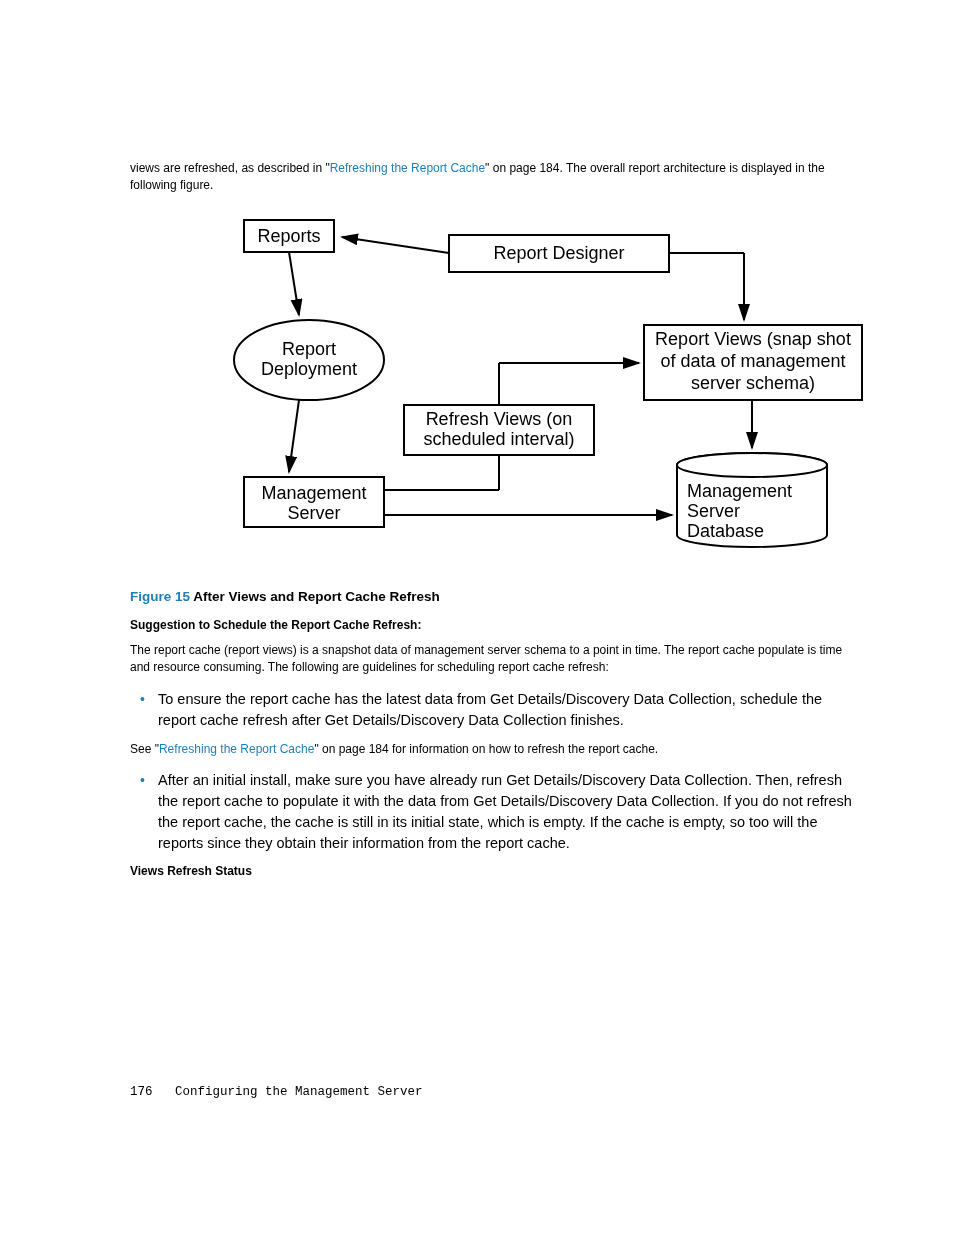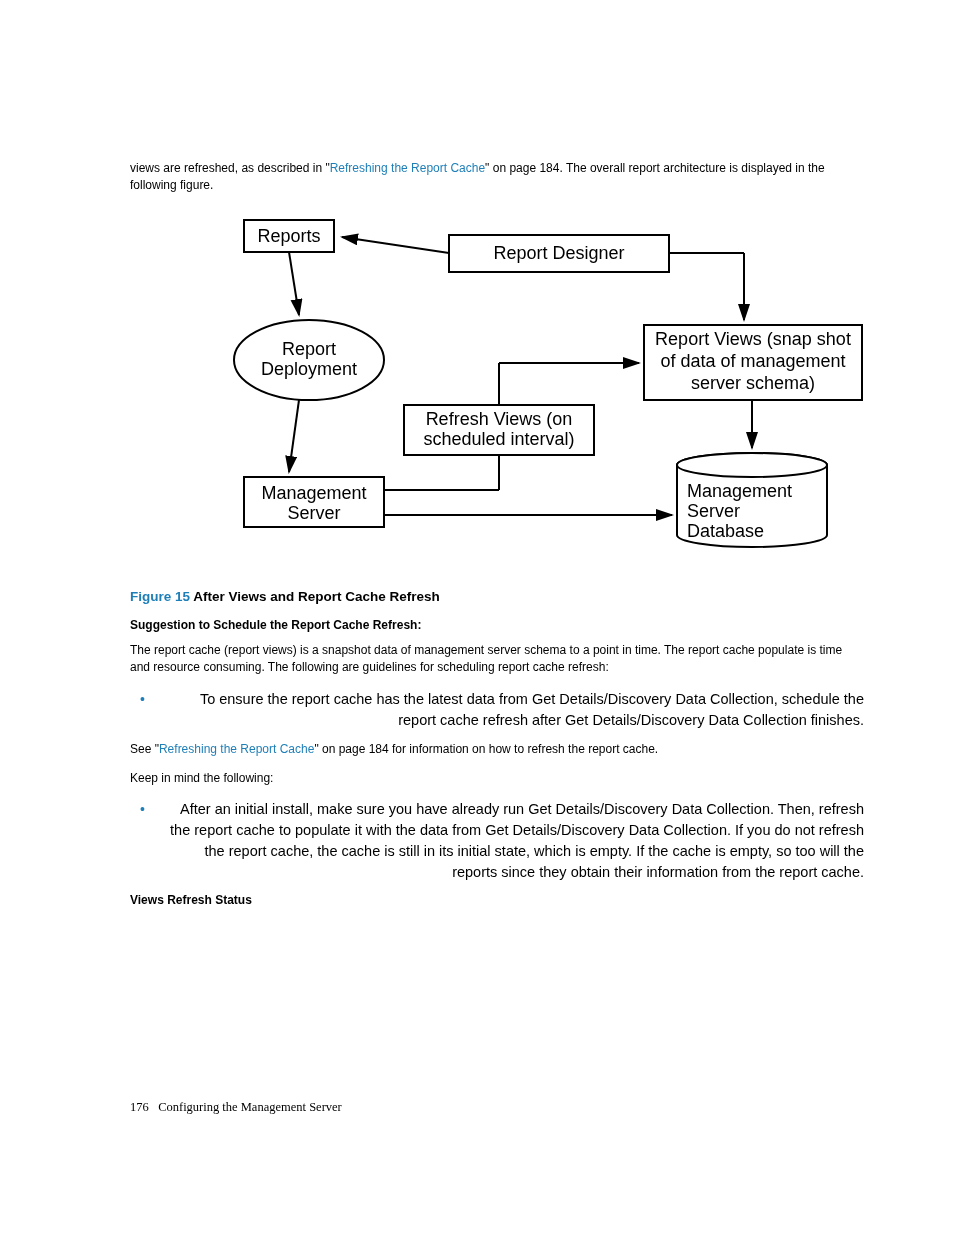--- a/index.html
+++ b/index.html
@@ -44,35 +44,34 @@
     padding: 0;
     margin: 0 0 10px 0;
   }
   ul.bullets li {
     position: relative;
     padding-left: 28px;
     font-family: "Futura", "Century Gothic", Arial, sans-serif;
     font-size: 14.5px;
     line-height: 1.45;
     margin-bottom: 10px;
-    text-align: right;
   }
   ul.bullets li::before {
     content: "•";
     position: absolute;
     left: 10px;
     color: #1e7fb8;
     font-size: 14px;
   }
   .footer {
-    font-family: Liberation Serif, serif;
+    font-family: Liberation Mono, monospace;
     font-size: 12.5px;
     position: absolute;
     left: 130px;
-    bottom: 120px;
+    bottom: 136px;
   }
   .page-wrap {
     position: relative;
     width: 954px;
     height: 1235px;
   }
   .diagram {
     margin: 20px 0 30px 40px;
     text-align: right;
   }
@@ -162,21 +161,20 @@
   <p class="body-text">The report cache (report views) is a snapshot data of management server schema to a point in time. The report cache populate is time and resource consuming. The following are guidelines for scheduling report cache refresh:</p>
 
   <ul class="bullets">
     <li>To ensure the report cache has the latest data from Get Details/Discovery Data Collection, schedule the report cache refresh after Get Details/Discovery Data Collection finishes.</li>
   </ul>
 
   <p class="body-text">
     <span>See "</span><span class="link">Refreshing the Report Cache</span><span>" on page 184 for information on how to refresh the report cache.</span>
   </p>
 
-  <p class="body-text">Keep in mind the following:</p>
 
   <ul class="bullets">
     <li>After an initial install, make sure you have already run Get Details/Discovery Data Collection. Then, refresh the report cache to populate it with the data from Get Details/Discovery Data Collection. If you do not refresh the report cache, the cache is still in its initial state, which is empty. If the cache is empty, so too will the reports since they obtain their information from the report cache.</li>
   </ul>
 
   <p class="sub-heading">Views Refresh Status</p>
 
 </div>
 
 <div class="footer">

